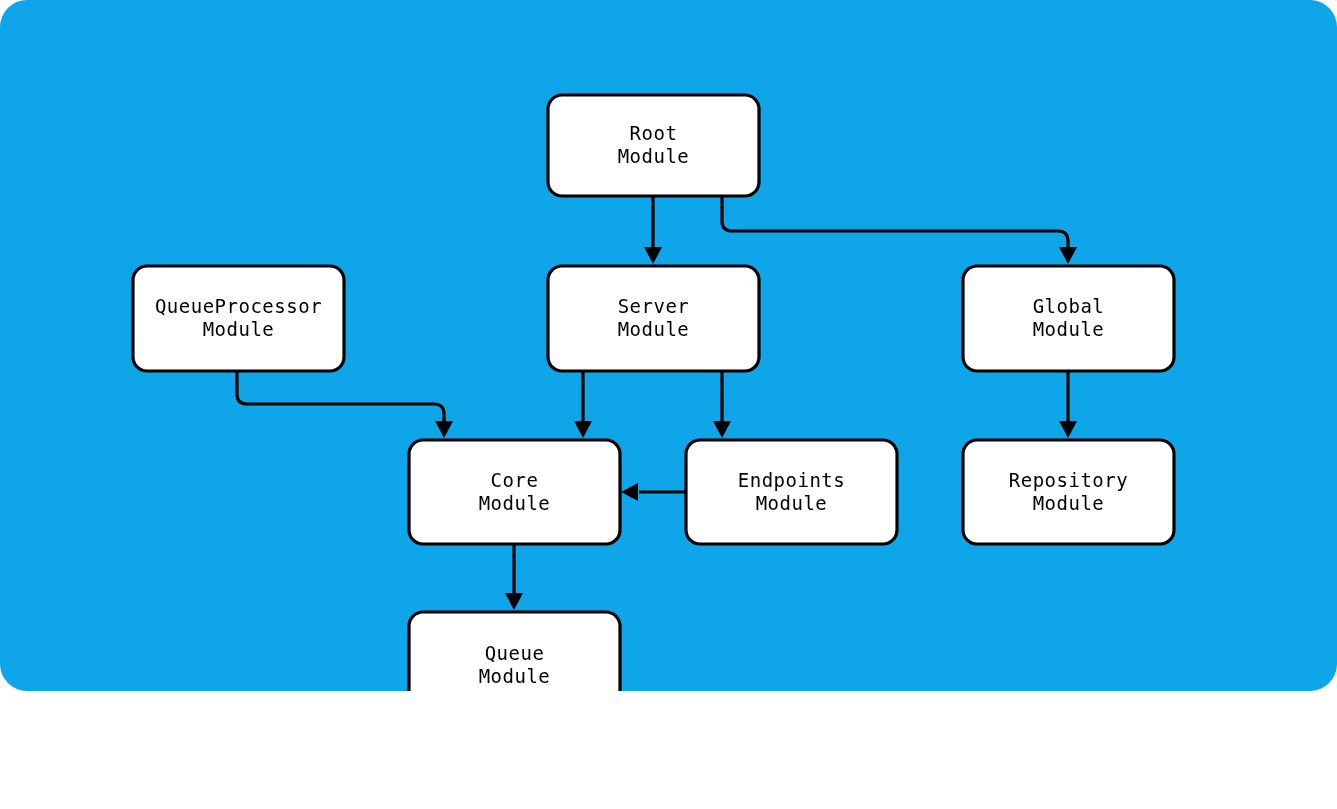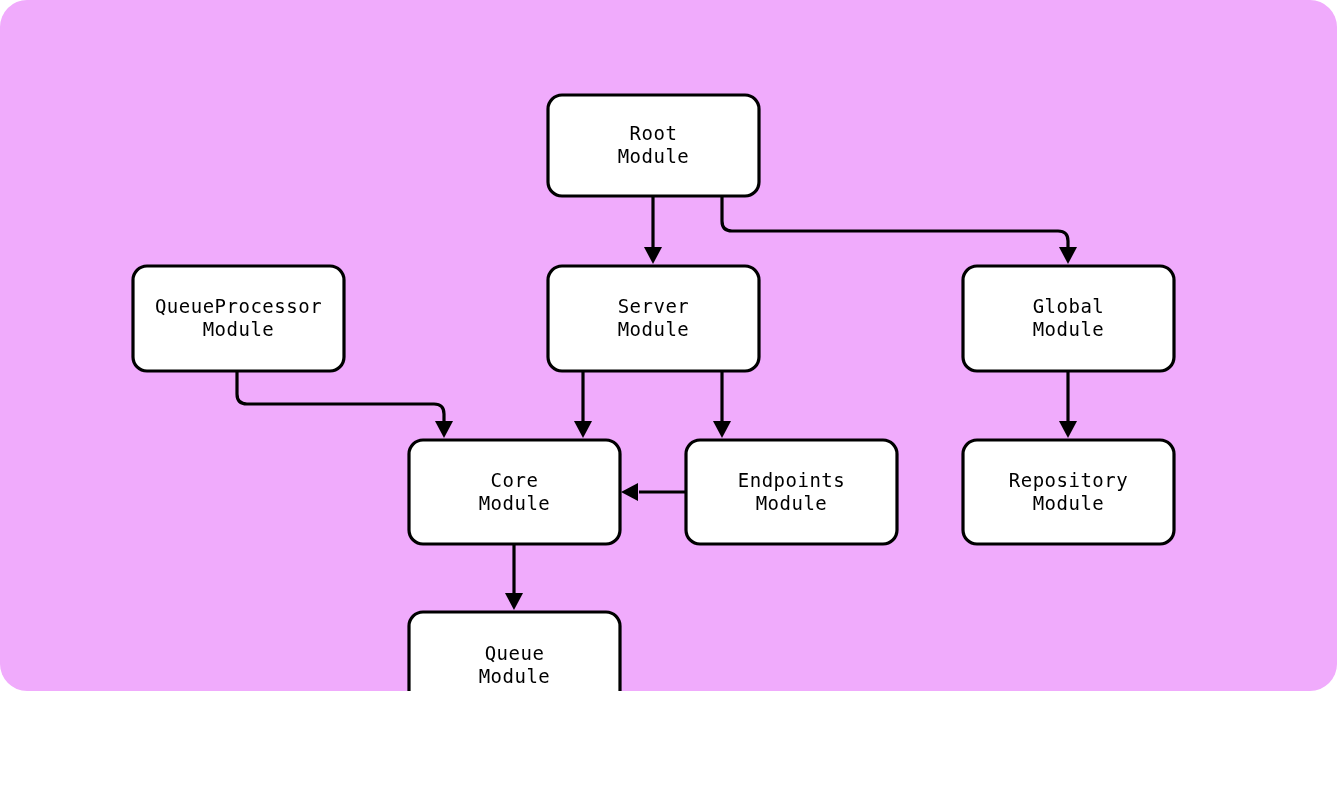--- a/index.html
+++ b/index.html
@@ -8,21 +8,21 @@
     padding: 0;
     background: #ffffff;
   }
   body {
     font-family: "DejaVu Sans Mono", "Liberation Mono", monospace;
   }
   #canvas {
     position: relative;
     width: 1337px;
     height: 691px;
-    background: #f0abfc;
+    background: #0ea5e9;
     overflow: hidden;
     border-radius: 27px;
   }
   svg.diagram {
     position: absolute;
     left: 0;
     top: 0;
     width: 1337px;
     height: 809px;
   }

